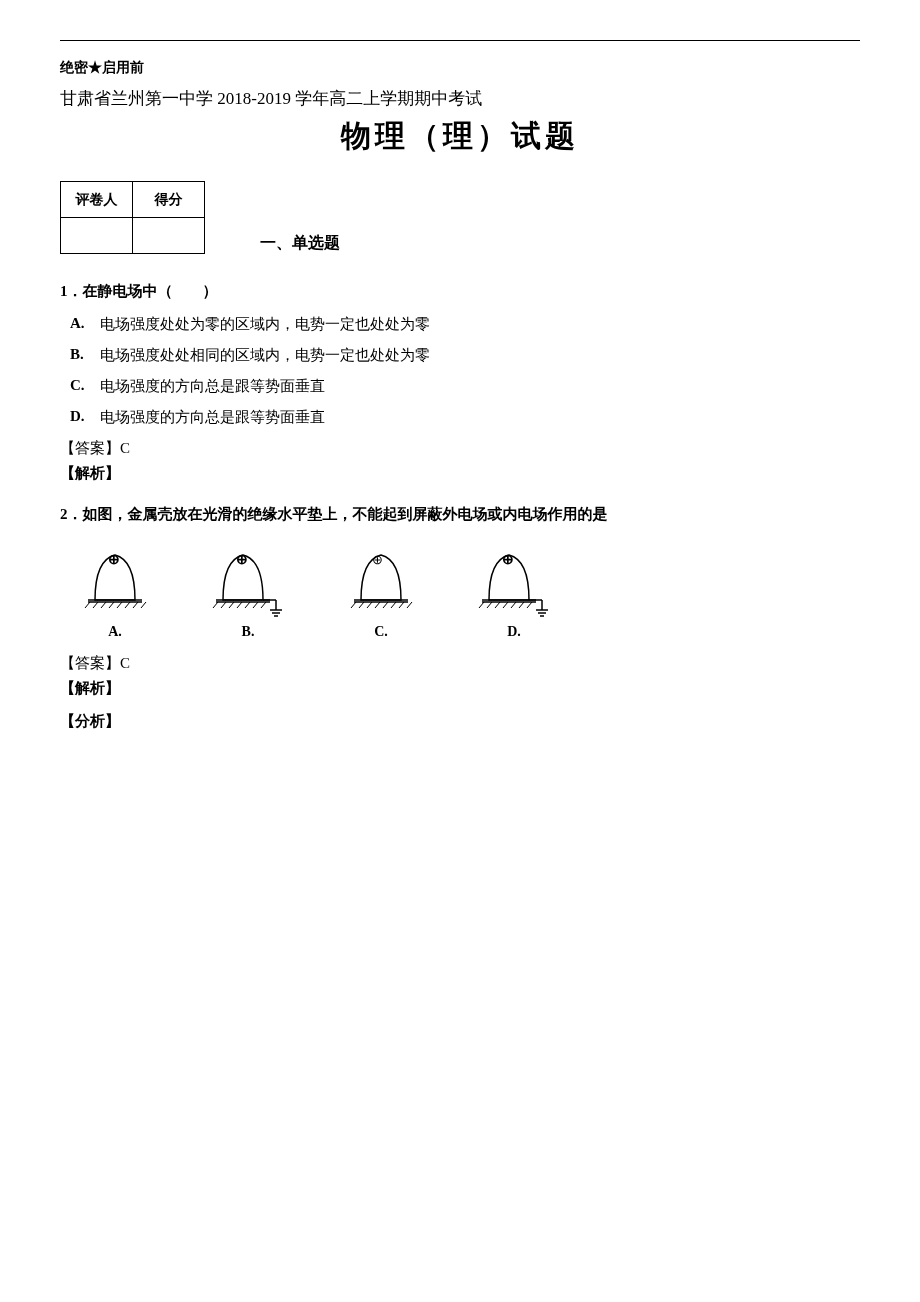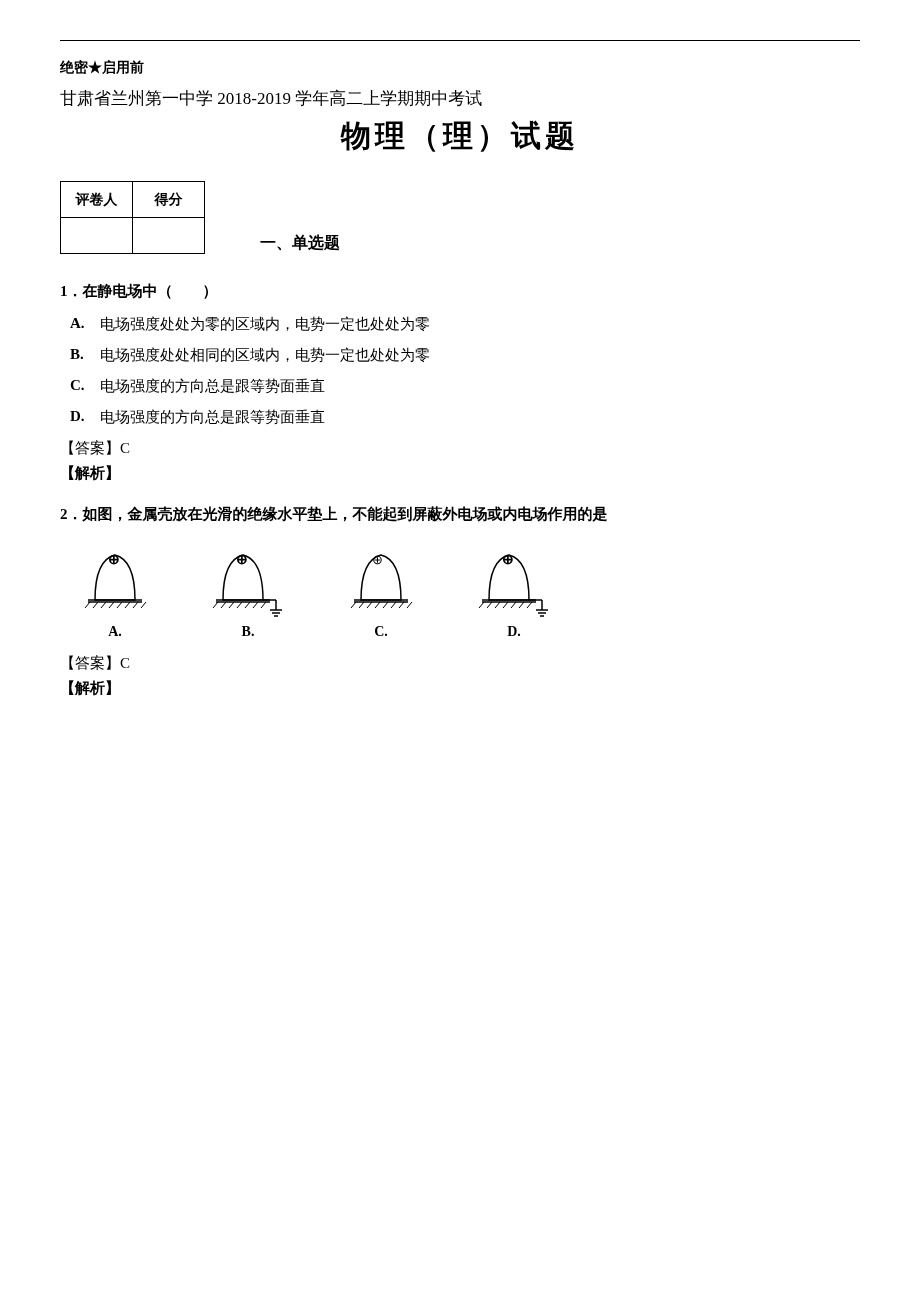--- a/index.html
+++ b/index.html
@@ -270,15 +270,16 @@
   </div>
 
   <div class="answer-block">
     <span>【答案】</span><span>C</span>
   </div>
 
   <div class="analysis-label">【解析】</div>
 
   <div style="margin-bottom:14px;"></div>
 
+  <div class="analysis-label">【分析】</div>
 
   <div style="margin-bottom:14px;"></div>
 </div>
 
 </body></html>

